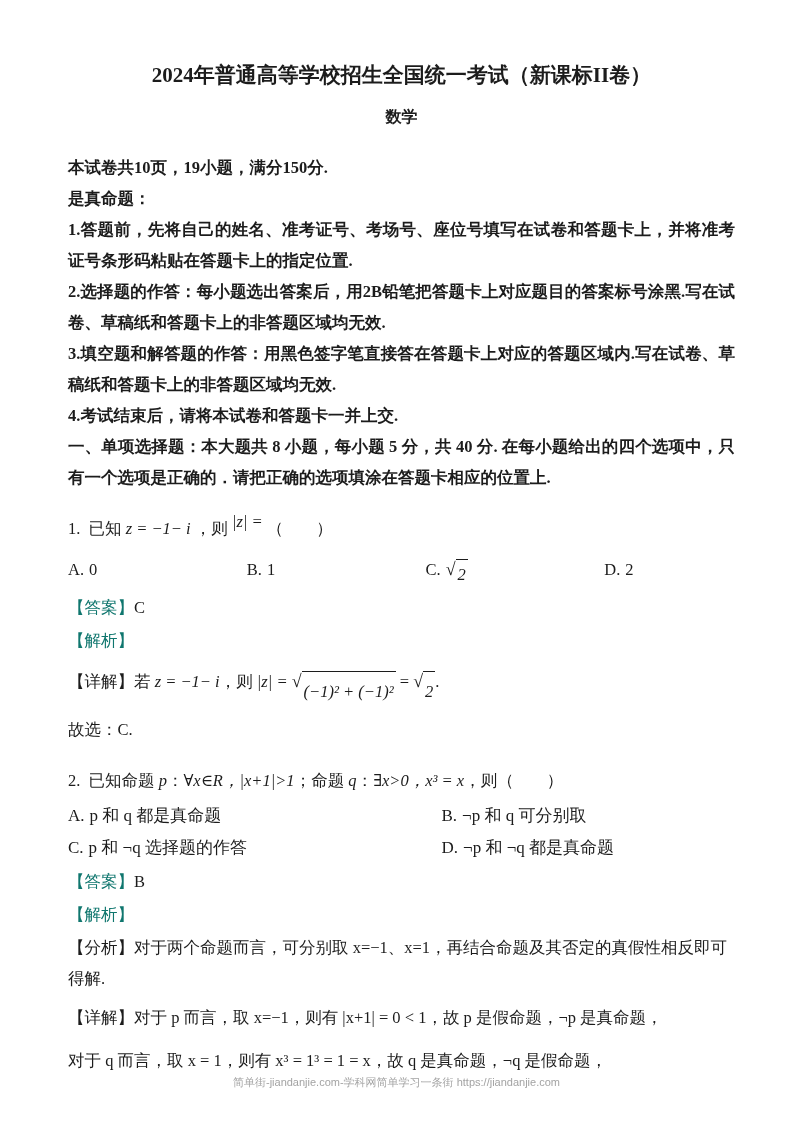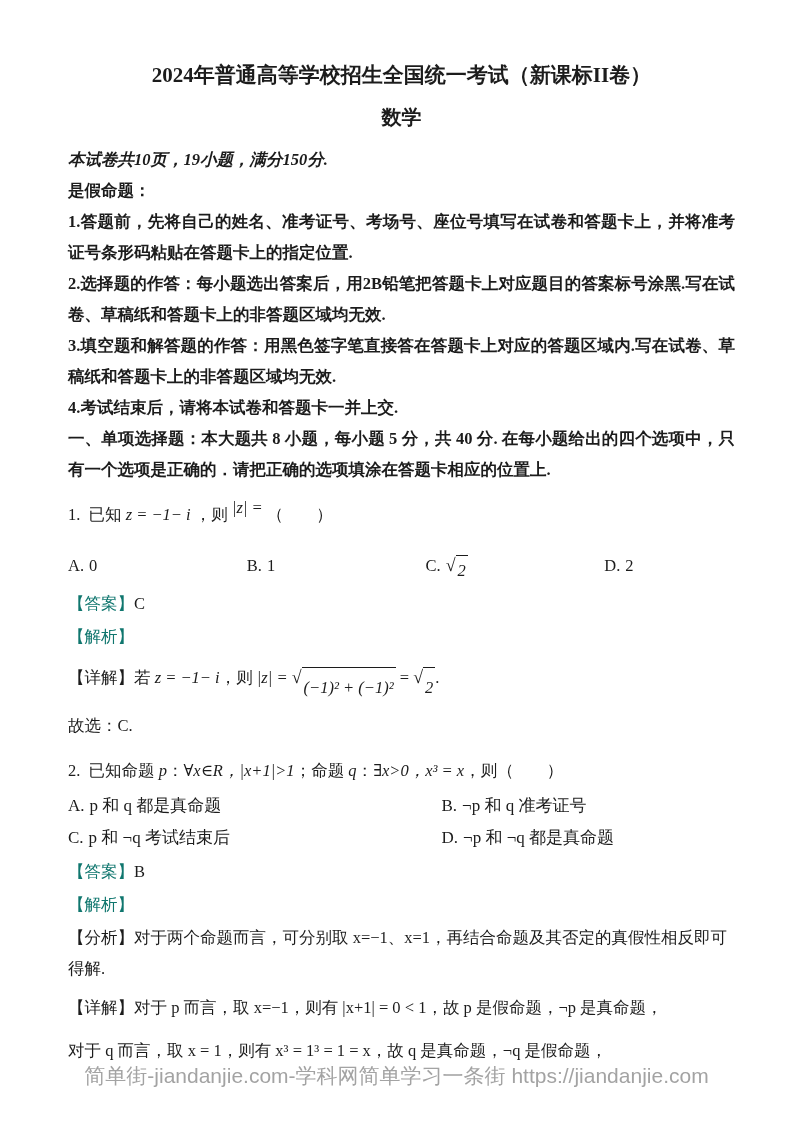--- a/index.html
+++ b/index.html
@@ -6,59 +6,59 @@
   body{
     width:793px;height:1122px;background:#ffffff;position:relative;
     font-family:"Liberation Serif","DejaVu Serif",serif;color:#1c1c1c;
     overflow:hidden;
   }
   .page{padding:60px 58px 0 68px;}
   .title{
     text-align:center;font-weight:bold;font-size:21px;line-height:30px;margin:0;
     font-family:"Liberation Serif","DejaVu Serif",serif;
   }
-  .subtitle{text-align:center;font-weight:bold;font-size:20px;line-height:28px;margin:13px 0 0 0;}
+  .subtitle{text-align:center;font-weight:bold;font-size:16px;line-height:28px;margin:13px 0 0 0;}
   .line{font-size:16.5px;line-height:30px;margin:0;}
   .bold{font-weight:bold;}
   .justify{text-align:justify;}
-  .paper-info{margin-top:13px;line-height:31px;font-style:italic;}
+  .paper-info{margin-top:21px;line-height:31px;}
   .notice-heading{line-height:31px;}
   .notice{line-height:31px;}
   .section-header{line-height:31px;}
-  .q-stem{margin-top:15px;}
-  .opt-row{display:flex;margin-top:21px;font-size:16.5px;line-height:30px;gap:48px;}
+  .q-stem{margin-top:21px;}
+  .opt-row{display:flex;margin-top:11px;font-size:16.5px;line-height:30px;gap:48px;}
   .opt-row .opt{width:25%;}
   .opt .olabel{margin-right:5px;}
   .ansline{margin-top:2px;line-height:31px;}
   .accent{color:#0f766e;}
   .math{font-style:italic;font-family:"Liberation Serif","DejaVu Serif",serif;}
   .raised{position:relative;top:-7px;display:inline-block;}
   .sqrt{display:inline-flex;align-items:flex-start;white-space:nowrap;}
   .rad{font-style:normal;font-size:18px;line-height:1.15;}
   .ovl{border-top:1.5px solid #1c1c1c;padding:0 2px;font-style:italic;}
   .detail-tall{margin-top:6px;line-height:40px;}
   .grid2{display:grid;grid-template-columns:56% 44%;margin-top:4px;font-size:17px;line-height:32px;}
   .footer{
     position:absolute;left:0;right:0;bottom:32px;text-align:center;
     font-family:"Liberation Sans","DejaVu Sans",sans-serif;
-    font-size:21px;color:#a3a3a3;
+    font-size:11px;color:#a3a3a3;
   }
   .footer a{color:#a3a3a3;text-decoration:none;}
   .sp{display:inline-block;width:4px;}
 </style>
 </head>
 <body>
 
 <div class="page">
 
   <h1 class="title">2024年普通高等学校招生全国统一考试（新课标II卷）</h1>
   <h2 class="subtitle">数学</h2>
 
   <p class="line bold paper-info">本试卷共10页，19小题，满分150分.</p>
-  <p class="line bold notice-heading">是假命题：</p>
+  <p class="line bold notice-heading">是真命题：</p>
 
   <p class="line bold justify notice">1.答题前，先将自己的姓名、准考证号、考场号、座位号填写在试卷和答题卡上，并将准考证号条形码粘贴在答题卡上的指定位置.</p>
   <p class="line bold justify notice">2.选择题的作答：每小题选出答案后，用2B铅笔把答题卡上对应题目的答案标号涂黑.写在试卷、草稿纸和答题卡上的非答题区域均无效.</p>
   <p class="line bold justify notice">3.填空题和解答题的作答：用黑色签字笔直接答在答题卡上对应的答题区域内.写在试卷、草稿纸和答题卡上的非答题区域均无效.</p>
   <p class="line bold justify notice">4.考试结束后，请将本试卷和答题卡一并上交.</p>
 
   <p class="line bold justify section-header">一、单项选择题：本大题共 8 小题，每小题 5 分，共 40 分. 在每小题给出的四个选项中，只有一个选项是正确的．请把正确的选项填涂在答题卡相应的位置上.</p>
 
   <p class="line q-stem">
     <span>1.</span><span class="sp"></span>
@@ -94,22 +94,22 @@
       </span><span>.</span>
   </p>
   <p class="line ansline">故选：C.</p>
 
   <p class="line q-stem">
     <span>2.</span><span class="sp"></span>
     <span>已知命题 </span><span class="math">p</span><span>：</span><span class="math">∀x∈R，|x+1|&gt;1</span><span>；命题 </span><span class="math">q</span><span>：</span><span class="math">∃x&gt;0，x³ = x</span><span>，则（　　）</span>
   </p>
   <div class="grid2">
     <span class="opt"><span class="olabel">A.</span><span>p 和 q 都是真命题</span></span>
-    <span class="opt"><span class="olabel">B.</span><span>¬p 和 q 准考证号</span></span>
-    <span class="opt"><span class="olabel">C.</span><span>p 和 ¬q 考试结束后</span></span>
+    <span class="opt"><span class="olabel">B.</span><span>¬p 和 q 可分别取</span></span>
+    <span class="opt"><span class="olabel">C.</span><span>p 和 ¬q 选择题的作答</span></span>
     <span class="opt"><span class="olabel">D.</span><span>¬p 和 ¬q 都是真命题</span></span>
   </div>
   <p class="line ansline">
     <span class="accent">【答案】</span><span>B</span>
   </p>
   <p class="line ansline">
     <span class="accent">【解析】</span>
   </p>
   <p class="line ansline">
     <span>【分析】</span><span>对于两个命题而言，可分别取 x=−1、x=1，再结合命题及其否定的真假性相反即可得解.</span>

